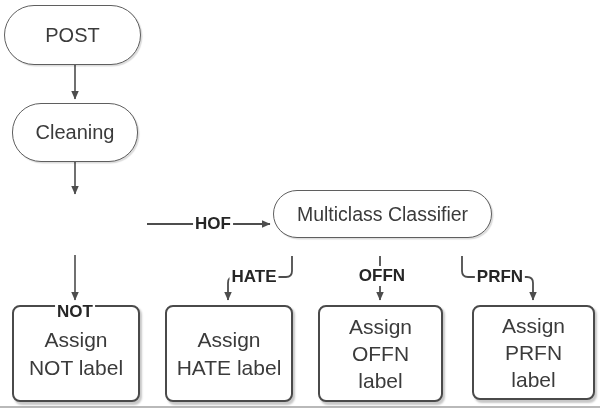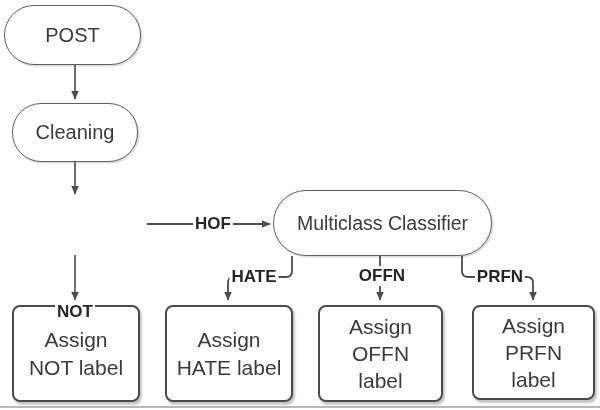--- a/index.html
+++ b/index.html
@@ -39,21 +39,21 @@
     font-size:17px;
     color:#262626;
     padding:0 2px;
     transform:translate(-50%,-50%);
     z-index:3;
     white-space:nowrap;
   }
   #node-post{left:4px;top:5px;width:137px;height:60px;border-radius:30px;font-size:20px;}
   #node-cleaning{left:12px;top:103px;width:126px;height:59px;border-radius:29px;font-size:20px;}
   #node-binary{left:3px;top:197px;width:144px;height:58px;border-radius:29px;font-size:19px;line-height:1.35;}
-  #node-multiclass{left:273px;top:190px;width:219px;height:66px;border-radius:33px;font-size:19.5px;}
+  #node-multiclass{left:273px;top:190px;width:219px;height:48px;border-radius:33px;font-size:19.5px;}
   #box-not{left:12px;top:305px;width:128px;height:97px;}
   #box-hate{left:165px;top:305px;width:128px;height:97px;}
   #box-offn{left:318px;top:305px;width:125px;height:97px;}
   #box-prfn{left:472px;top:305px;width:123px;height:95px;}
   #label-hof{left:192px;top:224px;margin-left:21px;}
   #label-not{left:75px;top:276px;margin-top:36px;}
   #label-hate{left:254px;top:277px;text-align:center;}
   #label-offn{left:382px;top:276px;}
   #label-prfn{left:500px;top:277px;}
   #bottom-rule{

